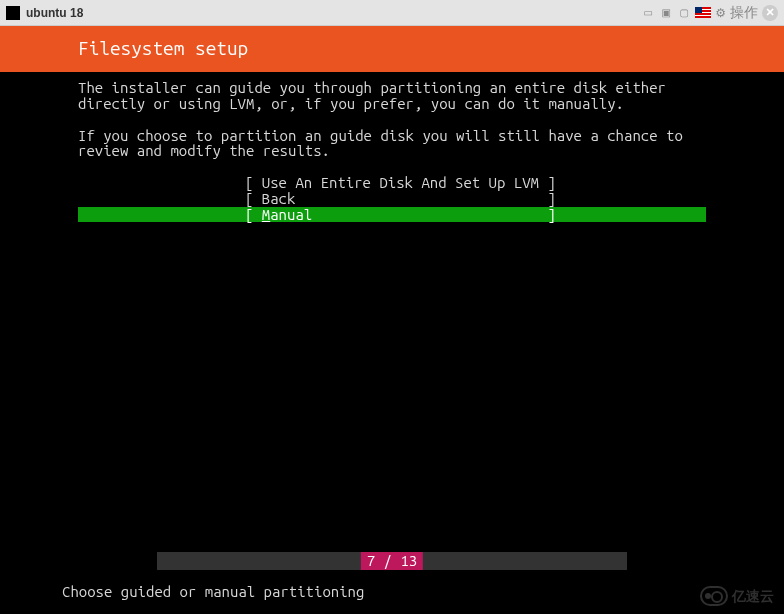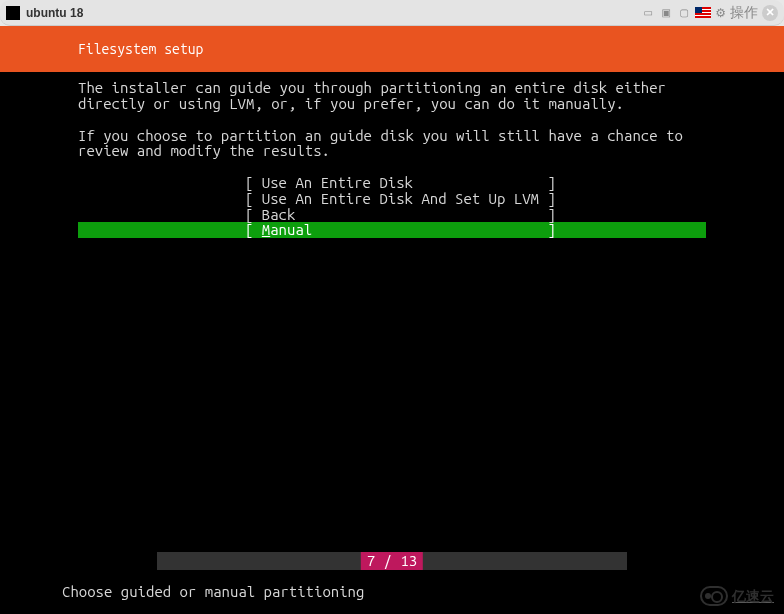--- a/index.html
+++ b/index.html
@@ -18,21 +18,20 @@
     .titlebar {
       height: 26px;
       background: #e4e4e4;
       border-bottom: 1px solid #ccc;
       display: flex;
       align-items: center;
       padding: 0 6px;
       font-family: Arial, sans-serif;
       font-size: 12px;
       color: #333;
-      border-radius: 10px;
     }
     .titlebar-icon {
       width: 14px;
       height: 14px;
       background: #000;
       margin-right: 6px;
       display: inline-block;
     }
     .titlebar-title {
       font-weight: bold;
@@ -98,21 +97,21 @@
       font-size: 15px;
       line-height: 1.05;
     }
     .header-bar {
       background: #e95420;
       height: 46px;
       display: flex;
       align-items: center;
       padding-left: 78px;
       color: #fff;
-      font-size: 14px;
+      font-size: 19px;
     }
     .content {
       padding: 8px 78px 0 78px;
       color: #d8d8d8;
     }
     .content p {
       margin-bottom: 16px;
       white-space: pre-wrap;
     }
     .menu {
@@ -159,21 +158,20 @@
     }
     .watermark {
       position: absolute;
       right: 10px;
       bottom: 8px;
       display: flex;
       align-items: center;
       gap: 4px;
       opacity: 0.35;
       font-family: Arial, sans-serif;
-      text-decoration: underline;
     }
     .watermark-logo {
       width: 28px;
       height: 20px;
       border: 2px solid #888;
       border-radius: 10px;
       position: relative;
     }
     .watermark-logo::before {
       content: "";
@@ -221,21 +219,20 @@
 <div class="terminal">
   <div class="header-bar">
     <span>Filesystem setup</span>
   </div>
 
   <div class="content">
     <p>The installer can guide you through partitioning an entire disk either directly or using LVM, or, if you prefer, you can do it manually.</p>
     <p>If you choose to partition an guide disk you will still have a chance to review and modify the results.</p>
 
     <div class="menu">
-      <div class="menu-item">[ <span>Use An Entire Disk</span>                ]</div>
       <div class="menu-item">[ <span>Use An Entire Disk And Set Up LVM</span> ]</div>
       <div class="menu-item">[ <span>Back</span>                              ]</div>
       <div class="menu-item selected">[ <span class="underline">M</span>anual                            ]</div>
     </div>
   </div>
 
   <div class="progress-area">
     <div class="progress-mid">7 / 13</div>
   </div>
 

